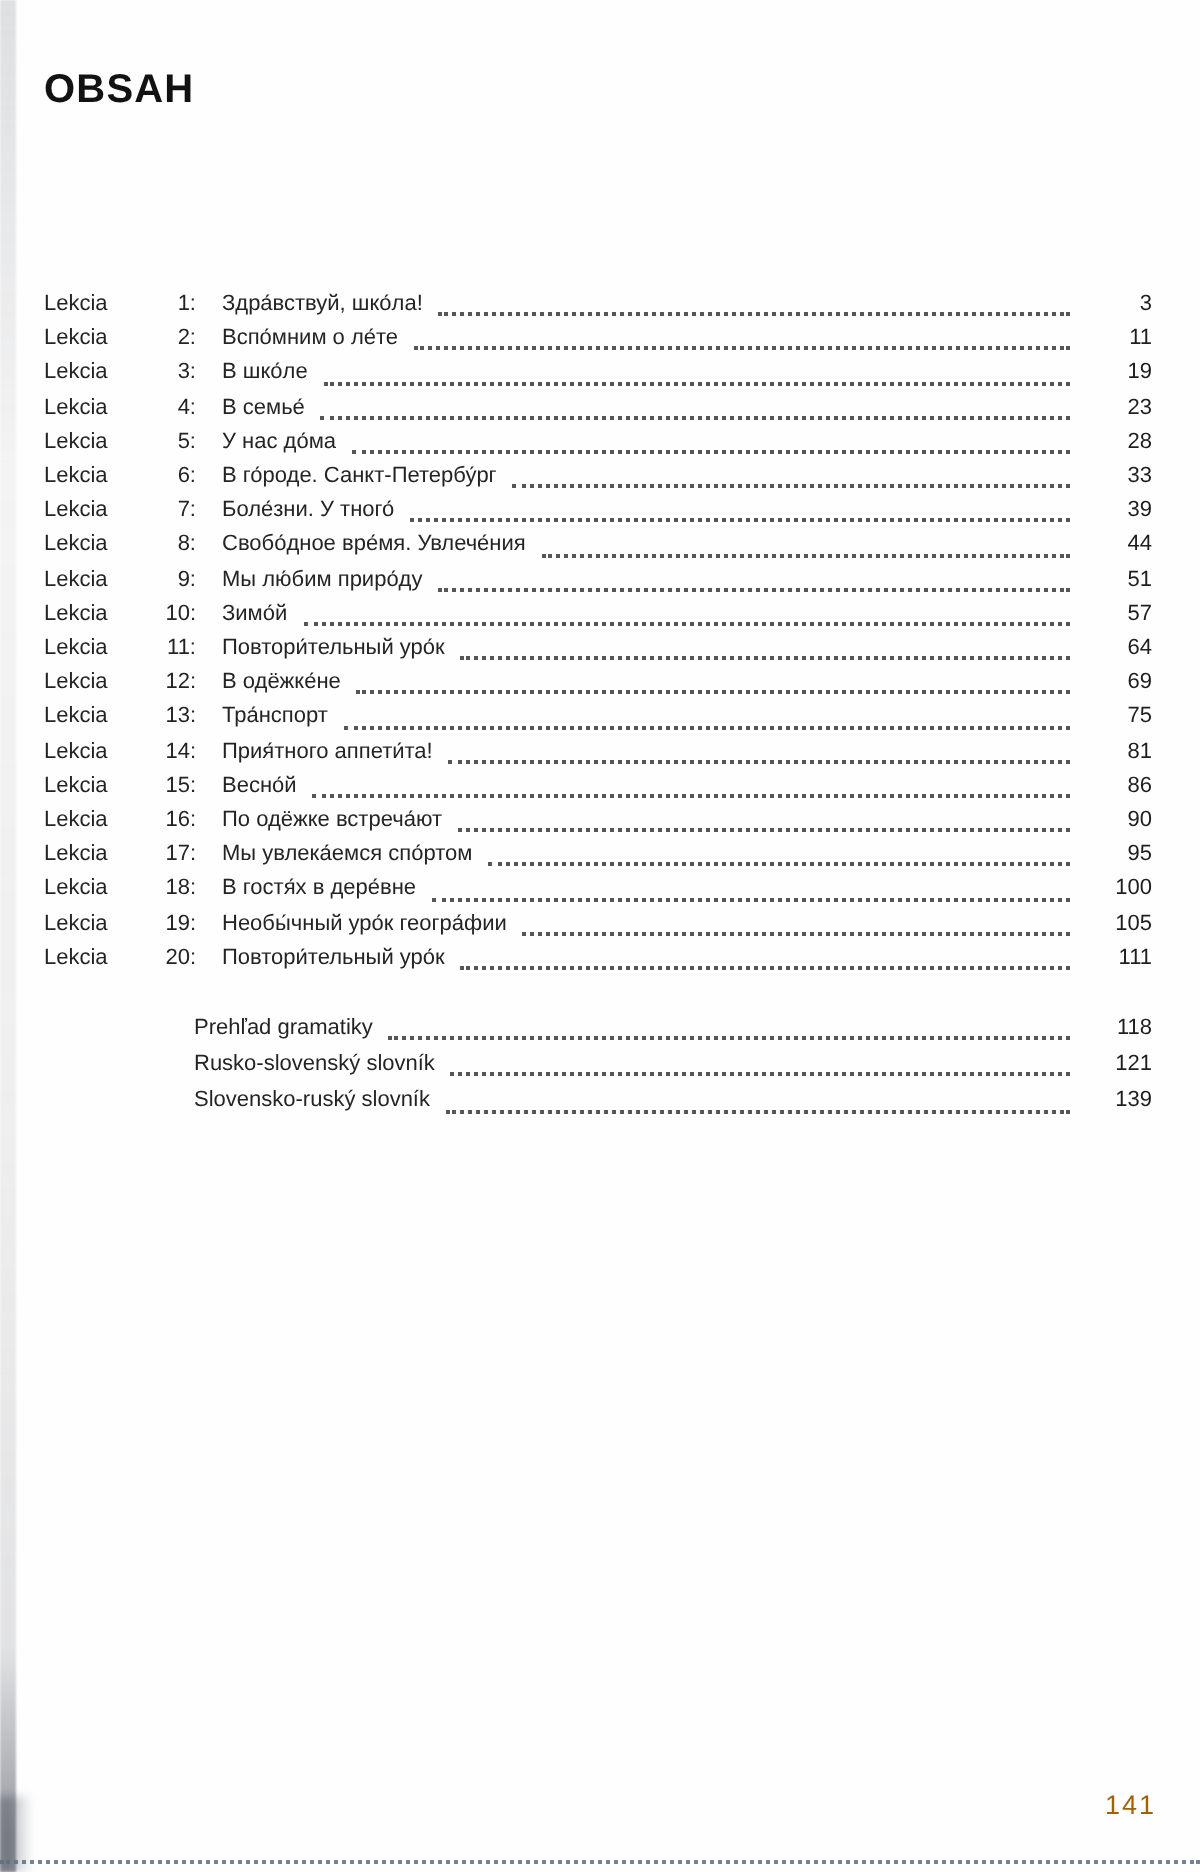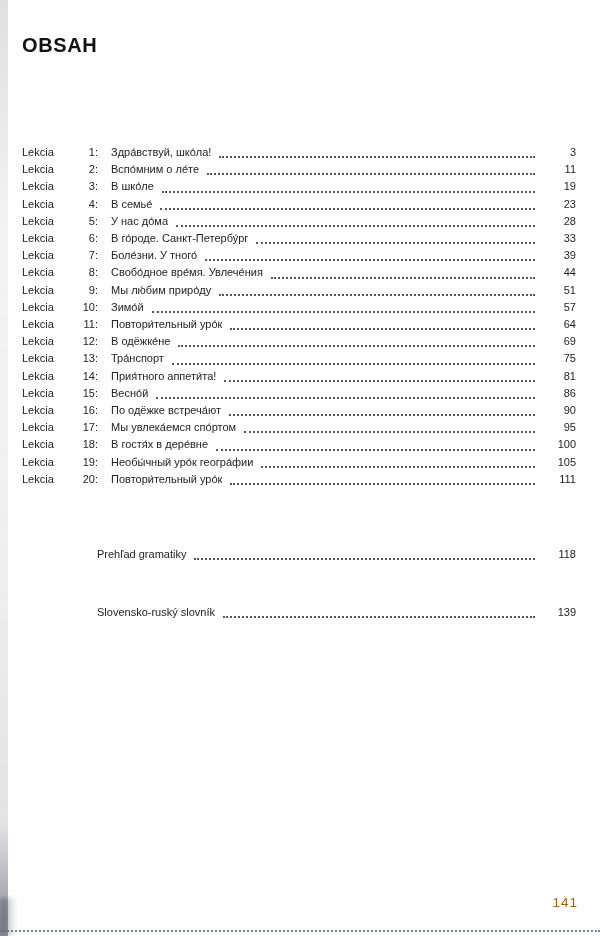--- a/index.html
+++ b/index.html
@@ -66,21 +66,21 @@
     height: 0;
     margin: 0 5px 3px 8px;
     border-bottom: 2px dotted #57575a;
   }
   .pagenum { width: 36px; flex: none; text-align: right; color: #1e1e1e; }
   .appendix {
     position: absolute;
     left: 22px; right: 24px;
     top: 505px;
   }
-  .appendix .row { line-height: 18.2px; margin-top: 40px; }
+  .appendix .row { line-height: 18.2px; }
   .indent { width: 75px; flex: none; }
   .footer-page {
     position: absolute;
     right: 22px; top: 895px;
     font-size: 13.5px;
     font-weight: 400;
     color: #a16207;
     letter-spacing: 1px;
   }
   .perforation {
@@ -265,20 +265,26 @@
 </div>
 
   <div class="appendix">
   <div class="row">
     <span class="indent"></span>
     <span class="title" style="margin-left:0">Prehľad gramatiky</span>
     <span class="dots"></span>
     <span class="pagenum">118</span>
   </div>
 
+  <div class="row">
+    <span class="indent"></span>
+    <span class="title" style="margin-left:0">Rusko-slovenský slovník</span>
+    <span class="dots"></span>
+    <span class="pagenum">121</span>
+  </div>
 
   <div class="row">
     <span class="indent"></span>
     <span class="title" style="margin-left:0">Slovensko-ruský slovník</span>
     <span class="dots"></span>
     <span class="pagenum">139</span>
   </div>
 </div>
 
   <div class="footer-page">141</div>

